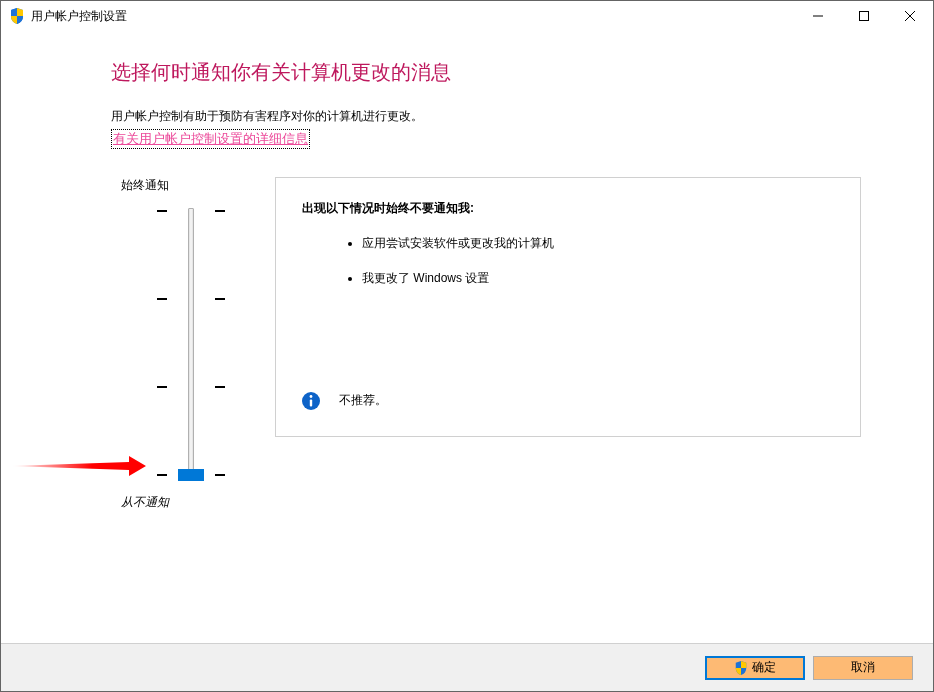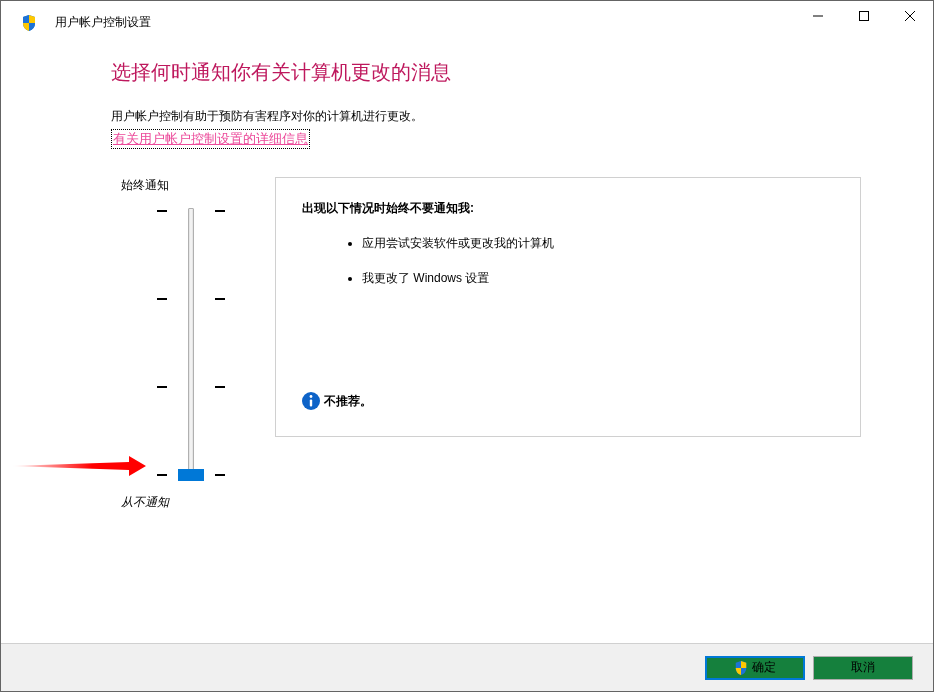--- a/index.html
+++ b/index.html
@@ -17,24 +17,23 @@
       width: 934px;
       height: 692px;
       border: 1px solid #646464;
       position: relative;
       background: #fff;
     }
     
     .titlebar {
       height: 30px;
       display: flex;
-      align-items: flex-end;
-      padding-left: 20px;
+      align-items: center;
+      padding-left: 8px;
       background: #fff;
-      gap: 12px;
     }
     .titlebar-icon {
       width: 16px;
       height: 16px;
       margin-right: 6px;
     }
     .titlebar-title {
       font-size: 12px;
       flex: 1;
     }
@@ -162,23 +161,22 @@
     }
     .info-list li {
       font-size: 12px;
       margin-bottom: 18px;
     }
     .recommendation {
       position: absolute;
       bottom: 26px;
       left: 26px;
       display: flex;
-      align-items: flex-end;
-      gap: 4px;
-      font-weight: bold;
+      align-items: flex-start;
+      gap: 19px;
     }
     .info-icon {
       width: 18px;
       height: 18px;
       flex-shrink: 0;
     }
     
     .footer {
       position: absolute;
       bottom: 0;
@@ -190,21 +188,21 @@
       display: flex;
       align-items: center;
       justify-content: flex-end;
       padding-right: 20px;
       gap: 8px;
     }
     .btn {
       min-width: 100px;
       height: 24px;
       border: 1px solid #adadad;
-      background: #15803d;
+      background: #fdba74;
       font-size: 12px;
       display: flex;
       align-items: center;
       justify-content: center;
       cursor: pointer;
       gap: 4px;
     }
     .btn.primary {
       border: 2px solid #0078d7;
     }

